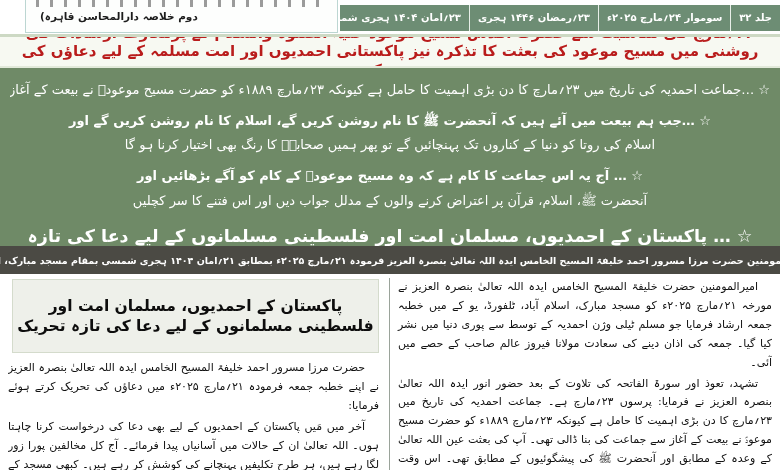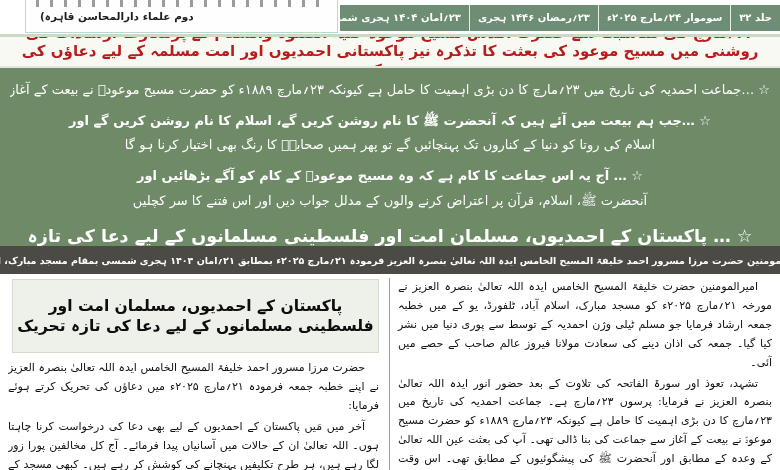--- a/index.html
+++ b/index.html
@@ -85,21 +85,21 @@
   }
 </style>
 </head>
 <body>
 
 <div class="page">
 
   <div class="masthead">
     <div class="imprint-box">
       <div class="clipped-line"></div>
-      <div class="imprint-note">دوم علماء دارالمحاسن قاہرہ)</div>
+      <div class="imprint-note">دوم خلاصہ دارالمحاسن قاہرہ)</div>
     </div>
     <div class="date-bar">
       <span class="date-seg">جلد ۳۲</span>
       <span class="date-seg">سوموار ۲۴؍مارچ ۲۰۲۵ء</span>
       <span class="date-seg">۲۳؍رمضان ۱۴۴۶ ہجری</span>
       <span class="date-seg">۲۳؍امان ۱۴۰۴ ہجری شمسی</span>
 
     </div>
   </div>
 

